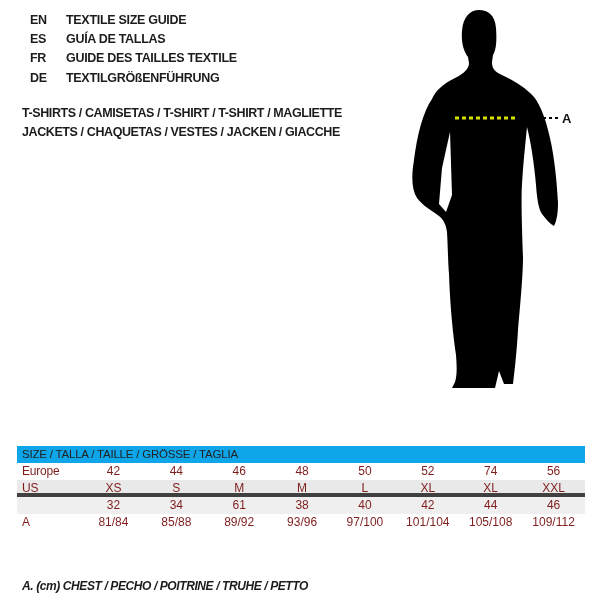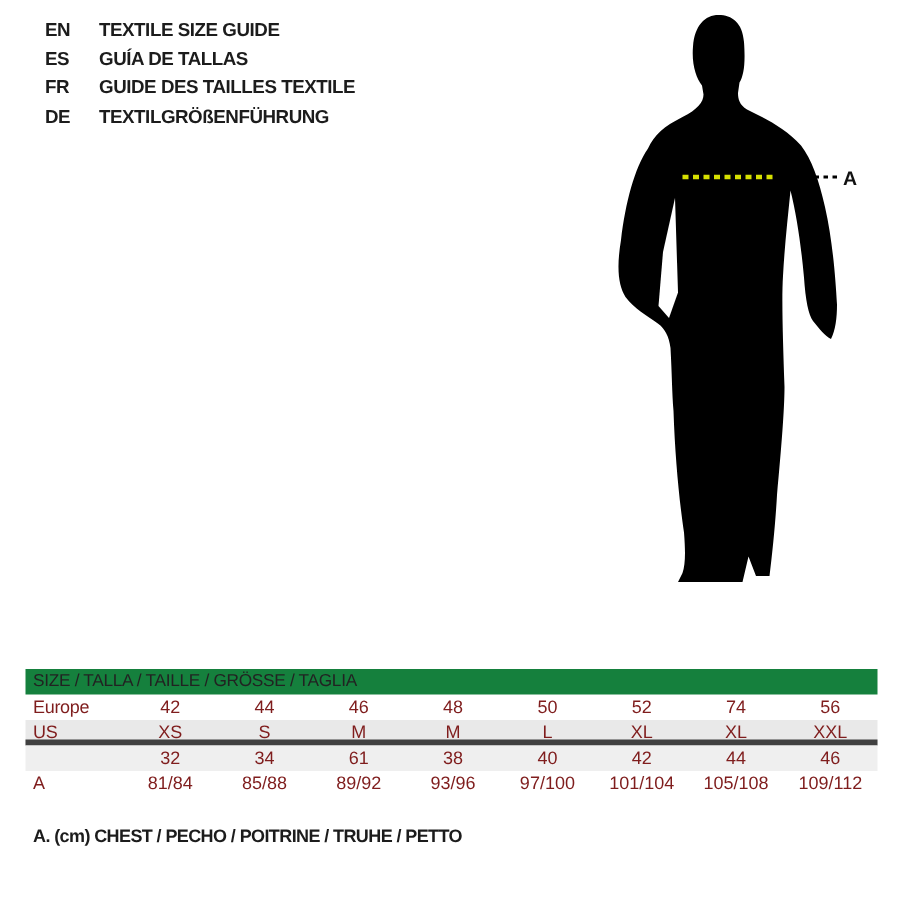--- a/index.html
+++ b/index.html
@@ -55,22 +55,22 @@
     font-size: 12px;
     color: #7f1d1d;
   }
   .size-row .row-label { padding-left: 5px; text-align: left; letter-spacing: -0.2px; }
   .size-row .cell { text-align: center; }
   .size-row.shade-a { background: #e9e9e9; border-bottom: 4px solid #404040; box-sizing: border-box; }
   .size-row.shade-b { background: #efefef; }
 
   
   .footnote {
-    position: absolute; left: 22px; top: 550px;
-    font-size: 12px; font-weight: bold; letter-spacing: -0.4px; white-space: nowrap;
+    position: absolute; left: 22px; top: 579px;
+    font-size: 12px; font-weight: bold; letter-spacing: -0.4px; white-space: nowrap; font-style: italic;
   }
 </style>
 </head>
 <body>
 
 <div class="canvas">
 
   <div class="lang-block">
     <div class="lang-row">
       <span class="lang-code">EN</span>
@@ -83,20 +83,24 @@
     <div class="lang-row">
       <span class="lang-code">FR</span>
       <span class="lang-label">GUIDE DES TAILLES TEXTILE</span>
     </div>
     <div class="lang-row">
       <span class="lang-code">DE</span>
       <span class="lang-label">TEXTILGRÖßENFÜHRUNG</span>
     </div>
   </div>
 
+  <div class="cat-block">
+    <div class="cat-line">T-SHIRTS / CAMISETAS / T-SHIRT / T-SHIRT / MAGLIETTE</div>
+    <div class="cat-line">JACKETS / CHAQUETAS / VESTES / JACKEN / GIACCHE</div>
+  </div>
 
   <div class="figure-wrap">
     <svg width="205" height="400" viewBox="0 0 205 400" xmlns="http://www.w3.org/2000/svg">
       <path fill="#000000" d="
         M 84,10
         C 75,10 68,17 67,31
         C 66,43 69,52 73,57
         L 74,63
         C 74,68 70,73 60,78
         C 48,84 41,90 37,99
@@ -130,21 +134,21 @@
         Z"></path>
       <polygon fill="#ffffff" points="55,132 57,195 51,212 44,204 47,168"></polygon>
       <line x1="60" y1="118" x2="122" y2="118" stroke-width="3" stroke-dasharray="4 3" stroke="#d6e000"></line>
       <line x1="148" y1="118" x2="164" y2="118" stroke="#000000" stroke-width="2" stroke-dasharray="3 3"></line>
       <text x="167" y="123" font-size="13" font-weight="bold" fill="#111111" font-family="Liberation Sans, sans-serif">A</text>
     </svg>
   </div>
 
 
   <div class="size-table">
-    <div class="size-table-header" style="background-color: #15803d;">SIZE / TALLA / TAILLE / GRÖSSE / TAGLIA</div>
+    <div class="size-table-header" style="background-color: #0ea5e9;">SIZE / TALLA / TAILLE / GRÖSSE / TAGLIA</div>
 
     <div class="size-row">
       <span class="row-label">Europe</span>
       <span class="cell">42</span>
       <span class="cell">44</span>
       <span class="cell">46</span>
       <span class="cell">48</span>
       <span class="cell">50</span>
       <span class="cell">52</span>
       <span class="cell">74</span>

